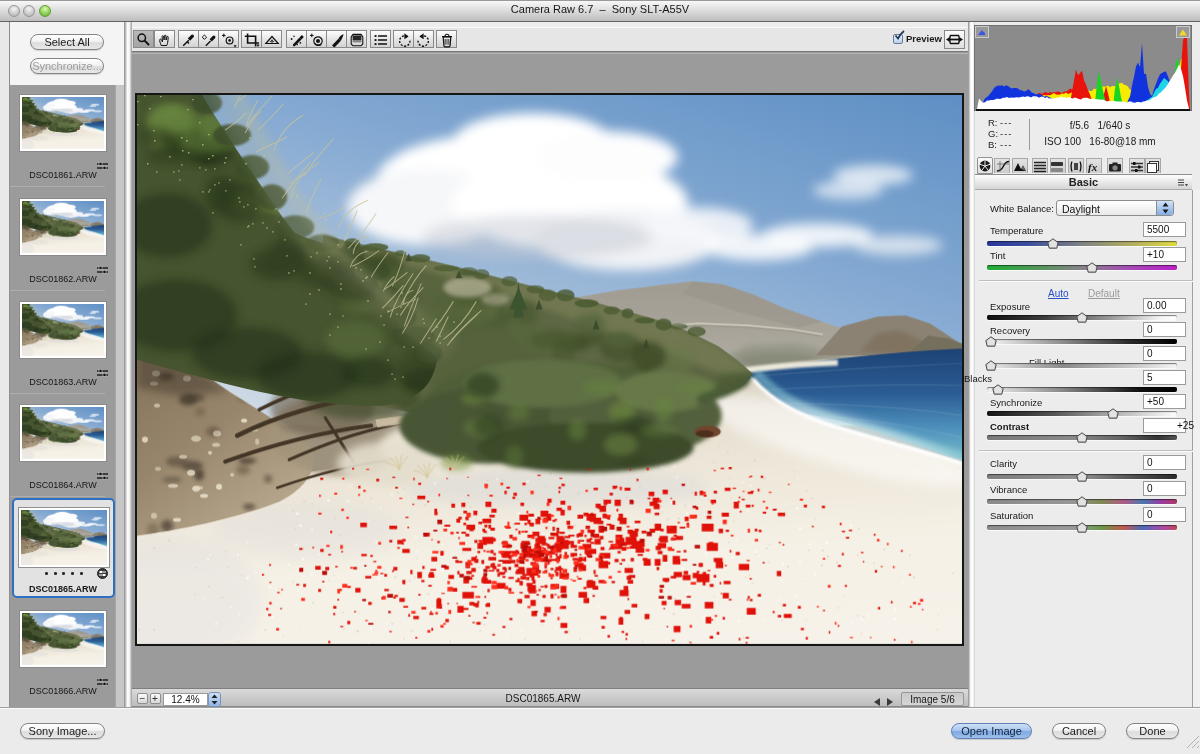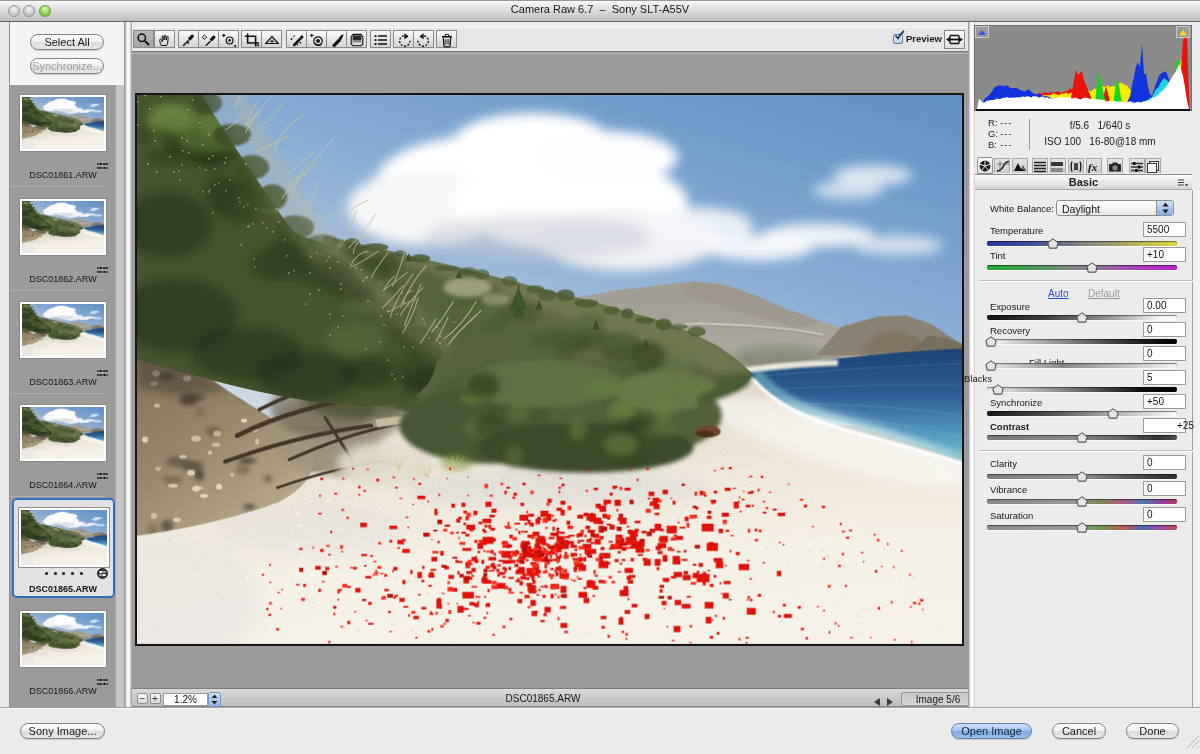--- a/index.html
+++ b/index.html
@@ -614,35 +614,35 @@
 <g>
 <path d="M350,493h2.3v3.2h-2.3zM539,455h4.0v1.7h-4.0zM500,458h5.3v2.0h-5.3zM342,444h5.8v3.3h-5.8zM635,413h3.2v2.0h-3.2zM371,481h5.3v2.1h-5.3zM319,436h2.3v1.8h-2.3zM341,426h3.7v2.5h-3.7zM328,470h4.8v2.3h-4.8zM178,470h5.5v3.8h-5.5zM493,439h5.0v2.1h-5.0zM484,451h4.7v3.9h-4.7zM448,430h4.4v3.3h-4.4zM487,392h5.8v3.0h-5.8zM448,455h6.0v4.1h-6.0zM266,510h4.7v1.7h-4.7zM413,463h5.1v2.0h-5.1zM372,464h5.5v1.8h-5.5zM224,458h5.5v2.4h-5.5zM299,508h5.5v4.5h-5.5zM400,458h3.9v3.4h-3.9zM489,444h3.7v2.7h-3.7zM449,443h4.5v3.6h-4.5zM281,498h2.2v1.8h-2.2zM457,479h3.4v1.8h-3.4zM456,474h2.1v4.2h-2.1zM441,469h3.0v2.6h-3.0zM572,488h3.9v3.1h-3.9zM549,500h4.2v1.7h-4.2zM523,433h3.0v2.7h-3.0zM410,403h4.1v3.9h-4.1zM376,457h2.1v2.4h-2.1zM452,442h2.9v2.2h-2.9zM344,445h5.6v4.1h-5.6zM344,464h2.7v4.0h-2.7zM475,390h3.4v3.2h-3.4zM418,453h5.9v3.5h-5.9zM610,396h5.3v2.2h-5.3zM371,492h3.0v3.4h-3.0zM231,506h3.4v3.0h-3.4zM562,395h3.7v4.4h-3.7zM370,456h3.8v2.1h-3.8zM326,512h5.1v1.9h-5.1zM396,461h3.1v3.9h-3.1zM378,455h3.8v3.4h-3.8zM336,415h3.9v4.4h-3.9zM427,440h5.8v2.4h-5.8zM430,446h2.5v2.9h-2.5zM474,485h3.4v2.2h-3.4zM381,435h2.1v3.3h-2.1zM549,427h2.4v2.4h-2.4zM437,468h5.7v3.3h-5.7zM415,431h2.3v4.2h-2.3zM465,418h4.2v4.4h-4.2zM419,460h4.1v2.3h-4.1zM368,458h2.7v2.6h-2.7zM403,524h4.2v2.2h-4.2zM413,450h2.4v4.1h-2.4zM446,417h4.8v3.5h-4.8zM360,477h2.3v3.8h-2.3zM394,457h3.8v2.1h-3.8zM390,491h5.8v4.5h-5.8zM403,490h3.4v1.6h-3.4zM372,459h4.0v2.2h-4.0zM400,454h3.6v1.7h-3.6zM378,475h2.9v3.4h-2.9zM391,418h5.5v2.8h-5.5zM565,429h2.6v3.8h-2.6zM260,446h4.8v2.3h-4.8zM256,471h4.1v3.6h-4.1zM395,455h3.1v3.8h-3.1zM390,439h5.9v3.1h-5.9zM307,470h4.5v3.5h-4.5zM522,493h3.0v3.8h-3.0zM353,454h3.1v3.6h-3.1zM393,454h3.2v3.1h-3.2zM218,492h5.3v4.5h-5.3zM389,481h2.8v3.3h-2.8zM547,421h4.0v4.3h-4.0zM423,510h5.6v3.1h-5.6zM536,439h3.2v2.0h-3.2zM533,480h5.6v2.5h-5.6zM326,482h6.0v3.4h-6.0zM389,457h2.4v4.1h-2.4zM431,445h3.0v2.4h-3.0zM487,514h5.5v4.0h-5.5zM587,392h5.8v3.2h-5.8zM410,455h5.0v3.5h-5.0zM531,453h5.7v2.0h-5.7zM362,476h5.9v2.4h-5.9zM339,526h4.2v2.8h-4.2zM408,458h3.4v1.9h-3.4zM291,489h3.4v1.8h-3.4zM413,451h2.5v3.1h-2.5zM409,448h3.0v2.8h-3.0zM490,434h5.4v4.2h-5.4zM463,451h3.9v3.4h-3.9zM497,425h5.9v2.3h-5.9zM517,417h4.6v2.5h-4.6zM399,498h2.4v1.8h-2.4zM261,446h3.6v2.3h-3.6zM413,498h3.0v4.5h-3.0zM348,508h4.7v2.9h-4.7zM384,450h5.7v2.3h-5.7zM397,457h5.8v3.1h-5.8zM334,479h2.6v1.8h-2.6zM516,409h6.0v4.4h-6.0zM455,490h5.7v3.8h-5.7zM346,435h3.3v2.1h-3.3zM382,485h3.4v4.5h-3.4zM426,449h5.3v4.1h-5.3zM414,454h2.3v4.4h-2.3zM390,424h3.1v4.5h-3.1zM392,479h4.9v2.5h-4.9zM405,454h4.5v4.4h-4.5zM332,481h3.0v2.9h-3.0zM396,455h2.3v1.7h-2.3zM505,462h4.8v2.9h-4.8zM297,416h3.2v3.3h-3.2zM375,401h2.8v2.3h-2.8zM293,473h5.7v1.7h-5.7zM565,485h2.8v4.5h-2.8zM546,475h4.4v3.5h-4.4zM359,473h3.0v3.4h-3.0zM417,474h2.0v2.6h-2.0zM409,463h5.2v3.2h-5.2zM462,463h3.6v3.3h-3.6zM484,463h3.6v2.4h-3.6zM556,419h3.2v3.3h-3.2zM399,458h2.0v4.3h-2.0zM429,425h3.6v4.2h-3.6zM486,490h4.6v4.3h-4.6zM384,453h3.5v3.1h-3.5zM273,474h2.2v4.4h-2.2zM535,405h2.6v4.0h-2.6zM262,502h5.4v4.1h-5.4zM425,492h3.5v2.0h-3.5zM377,427h5.6v1.7h-5.6zM440,463h4.4v3.3h-4.4zM349,507h3.7v3.6h-3.7zM320,475h2.1v3.5h-2.1zM398,461h3.8v2.1h-3.8zM576,479h2.5v2.9h-2.5zM393,455h2.2v3.1h-2.2zM404,440h3.4v3.9h-3.4zM410,449h3.1v4.0h-3.1zM318,464h3.1v3.1h-3.1zM480,422h2.5v3.2h-2.5zM276,520h5.5v3.3h-5.5zM372,464h6.0v3.3h-6.0zM397,454h5.9v3.4h-5.9zM331,519h2.0v1.7h-2.0zM286,437h5.6v2.0h-5.6zM356,442h2.1v1.6h-2.1zM441,461h4.3v3.4h-4.3zM490,484h5.5v3.9h-5.5zM390,490h2.0v3.5h-2.0zM348,484h5.7v3.8h-5.7zM483,423h2.2v3.2h-2.2zM423,477h4.4v3.1h-4.4zM387,427h2.4v2.3h-2.4zM387,499h5.2v3.2h-5.2zM395,461h5.8v3.8h-5.8zM324,407h3.9v4.1h-3.9zM371,461h3.2v2.2h-3.2zM544,463h5.6v2.0h-5.6zM482,467h2.6v1.7h-2.6zM260,444h5.3v4.3h-5.3zM511,396h5.7v4.4h-5.7zM403,462h5.4v4.0h-5.4zM404,447h4.5v2.5h-4.5zM398,455h3.3v2.9h-3.3zM395,484h3.1v3.7h-3.1zM336,507h5.4v3.5h-5.4zM366,464h3.7v3.9h-3.7zM166,488h2.7v3.1h-2.7zM401,451h3.0v4.4h-3.0zM407,469h2.4v3.5h-2.4zM423,405h4.8v4.0h-4.8zM418,476h3.1v4.3h-3.1zM355,443h3.4v2.6h-3.4zM527,482h3.8v4.3h-3.8zM420,472h5.4v2.1h-5.4zM406,517h3.3v3.2h-3.3zM453,446h3.7v2.2h-3.7zM558,477h2.8v2.8h-2.8zM355,470h4.0v3.5h-4.0zM406,422h4.8v4.2h-4.8zM324,436h4.5v1.9h-4.5zM400,444h4.9v3.5h-4.9zM365,445h5.1v2.8h-5.1zM427,459h4.3v3.2h-4.3zM314,408h3.6v3.9h-3.6zM422,451h3.1v2.8h-3.1zM365,464h3.7v3.7h-3.7zM393,466h5.8v3.2h-5.8zM383,460h5.1v4.0h-5.1zM328,438h3.9v2.5h-3.9zM405,499h3.2v3.0h-3.2zM350,444h5.7v4.2h-5.7zM440,419h5.6v4.0h-5.6zM402,450h2.0v4.5h-2.0zM396,460h2.4v2.0h-2.4zM400,440h5.6v4.0h-5.6zM441,437h4.4v3.9h-4.4zM439,438h2.8v3.7h-2.8zM284,484h3.1v2.3h-3.1zM285,470h2.2v3.0h-2.2zM393,455h4.7v4.1h-4.7zM353,468h4.5v3.5h-4.5zM385,454h4.7v4.4h-4.7zM542,431h5.6v1.7h-5.6zM388,454h3.4v4.2h-3.4zM181,493h2.8v2.9h-2.8zM338,508h3.2v3.4h-3.2zM432,439h4.2v1.7h-4.2zM288,437h4.4v3.6h-4.4zM319,423h3.8v3.9h-3.8zM494,508h5.7v3.6h-5.7zM416,437h5.1v3.3h-5.1zM388,456h3.6v1.9h-3.6zM399,459h2.0v3.7h-2.0zM413,451h2.4v4.2h-2.4zM413,453h4.9v2.2h-4.9zM392,459h5.4v3.1h-5.4zM345,480h4.3v2.9h-4.3zM418,462h4.6v3.5h-4.6zM352,419h5.3v2.6h-5.3zM458,408h5.2v4.2h-5.2zM380,503h4.7v4.3h-4.7zM561,467h4.2v4.0h-4.2zM392,427h4.4v3.6h-4.4zM188,471h3.9v3.4h-3.9zM428,477h3.5v3.3h-3.5zM519,471h2.6v3.4h-2.6zM411,441h5.9v2.4h-5.9zM441,444h5.6v1.8h-5.6zM210,525h3.0v3.3h-3.0zM608,409h4.7v2.8h-4.7zM413,481h2.2v2.4h-2.2zM557,396h2.2v4.0h-2.2zM307,429h5.9v1.8h-5.9zM365,480h3.0v2.0h-3.0zM398,456h4.7v1.6h-4.7zM422,474h2.1v4.4h-2.1zM558,411h2.6v2.9h-2.6zM573,404h5.4v3.5h-5.4zM362,477h4.5v2.0h-4.5zM520,455h4.9v3.3h-4.9zM345,433h2.8v3.0h-2.8zM625,416h3.4v2.0h-3.4zM406,447h4.1v2.2h-4.1zM455,499h2.3v1.9h-2.3zM424,479h2.3v3.8h-2.3zM421,470h2.7v2.7h-2.7zM503,443h4.1v2.9h-4.1zM435,462h5.5v2.6h-5.5zM418,457h2.1v3.4h-2.1zM500,452h4.0v2.4h-4.0zM393,455h5.3v4.4h-5.3zM329,475h5.4v3.2h-5.4zM413,450h3.0v2.6h-3.0zM427,446h3.0v2.9h-3.0zM365,471h3.7v3.1h-3.7zM571,446h4.6v2.4h-4.6zM337,444h3.0v3.2h-3.0zM419,449h4.6v2.0h-4.6zM497,433h4.1v2.4h-4.1zM356,457h2.5v2.5h-2.5zM384,474h3.0v1.9h-3.0zM460,411h4.6v2.2h-4.6zM292,476h4.2v3.4h-4.2zM394,457h4.0v2.7h-4.0zM486,446h3.4v4.2h-3.4zM400,455h5.5v2.9h-5.5zM441,471h3.3v2.7h-3.3zM390,455h4.0v4.5h-4.0zM348,470h4.4v2.7h-4.4zM388,445h4.2v2.8h-4.2zM419,412h5.4v3.1h-5.4zM406,461h4.3v3.3h-4.3zM521,442h2.2v3.3h-2.2zM415,449h6.0v3.2h-6.0zM326,415h3.6v2.7h-3.6zM292,517h4.1v1.9h-4.1zM228,480h6.0v2.6h-6.0zM244,501h2.6v2.5h-2.6zM364,458h4.5v3.4h-4.5zM471,445h4.5v1.7h-4.5zM297,413h2.8v3.1h-2.8zM389,487h6.0v3.3h-6.0zM490,472h2.6v3.9h-2.6zM533,442h5.1v2.6h-5.1zM367,472h2.4v4.3h-2.4zM346,485h3.8v2.8h-3.8zM247,493h4.5v2.3h-4.5zM456,438h5.6v4.0h-5.6zM382,460h3.2v4.2h-3.2zM415,424h3.0v2.1h-3.0zM440,482h4.2v1.9h-4.2zM381,461h3.6v1.8h-3.6zM419,435h2.8v2.5h-2.8zM472,451h4.7v2.6h-4.7zM368,431h5.3v2.0h-5.3zM422,436h5.2v2.1h-5.2zM463,520h5.8v3.1h-5.8zM265,484h3.0v4.3h-3.0zM299,503h3.0v3.4h-3.0zM332,433h4.3v2.5h-4.3zM493,462h3.3v3.6h-3.3zM183,453h3.4v3.1h-3.4zM427,456h2.5v3.8h-2.5zM399,456h4.7v3.6h-4.7zM369,464h4.6v3.7h-4.6zM355,413h2.2v1.7h-2.2zM410,466h2.2v2.5h-2.2zM450,484h5.4v3.3h-5.4zM380,482h2.2v4.2h-2.2zM365,449h4.8v2.9h-4.8zM406,452h2.5v3.9h-2.5zM384,445h4.2v4.5h-4.2zM303,458h3.0v1.8h-3.0zM367,464h2.5v3.7h-2.5zM407,489h3.0v3.1h-3.0zM454,439h5.5v2.0h-5.5zM332,429h5.1v4.1h-5.1zM378,484h3.4v2.2h-3.4zM385,478h3.8v1.9h-3.8zM210,490h3.5v2.1h-3.5zM404,456h4.0v2.9h-4.0zM385,452h4.5v4.4h-4.5zM321,465h4.0v2.1h-4.0zM466,407h3.7v2.4h-3.7zM216,471h3.7v2.6h-3.7zM326,427h2.7v2.5h-2.7zM162,452h3.4v2.2h-3.4zM456,392h4.4v2.5h-4.4zM462,440h3.9v3.5h-3.9zM383,463h2.8v3.6h-2.8zM413,456h4.6v2.7h-4.6zM257,499h3.6v1.9h-3.6zM477,463h4.0v3.3h-4.0zM378,454h2.5v3.1h-2.5zM433,457h3.8v4.2h-3.8zM446,461h2.7v4.5h-2.7zM408,416h2.5v3.9h-2.5zM397,460h4.4v2.2h-4.4zM390,450h3.7v4.3h-3.7zM468,419h2.7v3.8h-2.7zM348,389h2.2v3.4h-2.2zM375,455h5.7v3.6h-5.7zM418,471h3.8v4.1h-3.8zM443,463h5.2v2.2h-5.2zM393,458h4.7v2.7h-4.7zM525,394h5.2v4.4h-5.2zM492,450h4.7v2.8h-4.7zM434,457h5.6v3.4h-5.6zM436,473h3.4v3.0h-3.4zM389,458h4.3v2.6h-4.3zM384,457h5.9v1.7h-5.9zM388,452h4.0v2.4h-4.0zM294,461h5.8v4.6h-5.8zM363,455h5.1v3.5h-5.1zM383,480h5.8v3.6h-5.8zM376,397h3.4v3.3h-3.4zM392,456h3.4v2.0h-3.4zM457,425h3.8v2.9h-3.8zM433,445h3.4v4.4h-3.4zM394,481h3.1v3.7h-3.1zM332,506h5.0v3.5h-5.0zM384,449h3.7v1.7h-3.7zM377,468h4.0v3.4h-4.0zM372,455h6.0v1.8h-6.0zM413,437h3.7v3.2h-3.7zM303,455h3.3v3.8h-3.3zM354,413h5.1v3.9h-5.1zM425,451h2.4v1.7h-2.4zM598,456h4.0v3.3h-4.0zM367,395h2.3v3.5h-2.3zM407,474h3.0v2.4h-3.0zM353,432h4.4v3.0h-4.4zM403,454h2.4v4.5h-2.4zM418,447h2.6v3.8h-2.6zM407,460h3.4v4.4h-3.4zM431,439h5.9v1.7h-5.9zM398,450h4.0v2.3h-4.0zM422,458h2.1v4.6h-2.1zM470,421h2.5v2.9h-2.5zM351,429h2.6v3.8h-2.6zM467,466h5.7v2.6h-5.7zM512,433h5.5v3.8h-5.5zM397,456h2.2v3.1h-2.2zM349,455h3.5v1.6h-3.5zM351,474h6.0v1.6h-6.0zM429,445h3.0v3.4h-3.0zM372,439h3.3v3.5h-3.3zM393,457h5.0v4.2h-5.0zM394,455h6.0v2.3h-6.0zM383,407h3.6v3.2h-3.6zM328,421h3.3v3.5h-3.3zM312,492h2.5v2.1h-2.5zM565,476h3.4v4.0h-3.4zM291,478h6.0v3.7h-6.0zM328,466h5.2v3.9h-5.2zM347,429h3.0v2.7h-3.0zM313,491h2.1v2.2h-2.1zM480,455h3.1v2.6h-3.1zM354,467h3.5v1.7h-3.5zM284,511h4.9v2.5h-4.9zM504,435h4.8v2.7h-4.8zM308,523h3.5v3.2h-3.5zM469,428h5.0v1.7h-5.0zM337,463h4.0v4.1h-4.0zM423,414h4.2v5.7h-4.2zM252,430h7.8v3.5h-7.8zM438,467h8.1v3.4h-8.1zM586,485h6.8v3.2h-6.8zM393,453h7.5v4.7h-7.5zM491,479h6.6v3.0h-6.6zM518,450h5.3v4.3h-5.3zM423,527h6.8v5.0h-6.8zM399,458h5.5v6.5h-5.5zM427,478h4.3v5.1h-4.3zM344,482h6.4v5.3h-6.4zM299,503h5.0v6.7h-5.0zM397,448h5.6v5.1h-5.6zM311,479h5.6v4.1h-5.6zM456,422h7.6v6.2h-7.6zM329,429h8.7v4.8h-8.7zM457,443h6.2v5.6h-6.2zM639,475h4.4v5.4h-4.4zM536,530h6.8v6.2h-6.8zM265,453h7.4v4.2h-7.4zM481,522h4.7v6.7h-4.7zM444,469h4.5v6.1h-4.5zM538,440h7.3v4.0h-7.3zM569,420h4.8v3.2h-4.8zM419,442h8.2v4.2h-8.2zM446,502h5.6v5.2h-5.6zM568,521h5.6v6.4h-5.6zM544,508h8.9v4.6h-8.9zM535,460h7.2v3.9h-7.2zM383,447h6.3v5.9h-6.3zM280,476h4.6v6.3h-4.6zM609,512h9.0v6.8h-9.0zM340,447h5.7v6.0h-5.7zM536,476h8.3v5.4h-8.3zM384,448h4.7v4.1h-4.7zM596,406h5.1v6.7h-5.1zM576,462h8.8v4.4h-8.8zM581,433h4.3v4.3h-4.3zM351,461h7.7v3.7h-7.7zM452,421h4.3v5.2h-4.3zM545,479h7.9v5.4h-7.9zM402,454h6.6v3.4h-6.6zM395,436h6.9v4.4h-6.9zM315,492h4.8v3.7h-4.8zM522,440h8.2v6.5h-8.2zM368,455h4.5v6.5h-4.5zM525,482h6.7v3.5h-6.7zM365,457h6.7v5.0h-6.7zM381,471h6.0v3.8h-6.0zM487,472h8.4v5.0h-8.4zM445,448h8.7v5.0h-8.7zM466,404h7.4v3.9h-7.4zM430,430h5.3v3.1h-5.3zM326,481h5.5v6.6h-5.5zM555,477h5.2v5.4h-5.2zM506,463h7.0v6.9h-7.0zM578,466h7.5v6.3h-7.5zM320,510h6.3v6.7h-6.3zM334,472h4.4v4.0h-4.4zM489,480h4.7v3.8h-4.7zM449,485h8.9v7.0h-8.9zM462,410h6.5v6.1h-6.5zM584,417h7.2v3.8h-7.2zM280,400h7.9v3.4h-7.9zM409,418h4.8v6.9h-4.8zM567,506h8.7v6.6h-8.7zM477,404h6.2v6.3h-6.2zM646,518h7.9v4.0h-7.9zM472,429h5.0v4.8h-5.0zM441,496h8.5v5.7h-8.5zM403,415h7.9v6.2h-7.9zM481,418h4.4v5.6h-4.4zM482,422h7.0v6.3h-7.0zM433,449h6.4v3.1h-6.4zM585,497h6.1v5.4h-6.1zM334,461h5.1v4.4h-5.1zM516,408h5.5v3.4h-5.5zM407,511h6.2v5.6h-6.2zM450,434h7.4v3.2h-7.4zM461,430h5.4v6.8h-5.4zM379,473h8.4v5.4h-8.4zM517,428h6.5v6.8h-6.5zM507,518h4.8v5.1h-4.8zM498,452h8.7v4.8h-8.7zM460,425h5.8v3.4h-5.8zM223,427h6.6v4.5h-6.6zM640,417h7.3v3.3h-7.3zM345,423h8.8v4.4h-8.8zM348,406h5.9v5.1h-5.9zM325,452h8.9v3.2h-8.9zM515,402h6.8v4.8h-6.8zM525,459h4.7v6.8h-4.7zM478,439h6.9v5.3h-6.9zM535,463h7.7v5.6h-7.7zM394,515h5.5v5.2h-5.5zM382,419h8.8v5.8h-8.8zM398,423h4.8v5.3h-4.8zM395,469h6.6v6.5h-6.6zM524,505h4.9v4.2h-4.9zM517,463h5.9v6.9h-5.9zM499,446h5.5v6.8h-5.5zM461,484h6.2v3.4h-6.2zM423,490h5.9v6.9h-5.9zM422,478h8.5v4.8h-8.5zM512,406h7.9v4.3h-7.9zM537,504h6.4v5.2h-6.4zM413,488h8.6v5.1h-8.6zM393,504h5.3v6.1h-5.3zM601,468h10.4v6.4h-10.4zM520,447h8.5v5.3h-8.5zM345,441h11.1v6.7h-11.1zM478,442h8.8v7.6h-8.8zM569,447h11.2v8.1h-11.2zM325,496h11.5v6.4h-11.5zM359,487h9.1v5.7h-9.1zM529,430h10.1v7.7h-10.1zM498,446h9.0v5.3h-9.0zM389,472h12.1v7.7h-12.1zM398,442h10.4v6.1h-10.4zM488,441h11.0v8.0h-11.0zM564,428h11.9v7.6h-11.9zM494,445h11.2v7.8h-11.2zM419,440h7.4v7.4h-7.4zM492,435h8.3v5.9h-8.3zM559,478h12.8v8.2h-12.8zM391,489h7.4v8.4h-7.4zM462,457h10.8v5.6h-10.8zM461,465h9.7v7.2h-9.7zM473,448h12.0v5.4h-12.0zM482,494h9.0v6.3h-9.0zM417,447h11.8v5.8h-11.8zM447,453h11.7v5.1h-11.7zM386,454h7.4v7.5h-7.4zM449,418h9.4v7.0h-9.4zM419,444h12.2v9.0h-12.2zM668,541h2.0v2.8h-2.0zM432,431h1.7v1.8h-1.7zM256,501h2.4v1.8h-2.4zM612,482h1.9v1.7h-1.9zM552,546h1.9v1.2h-1.9zM365,530h3.0v1.9h-3.0zM740,511h2.3v2.5h-2.3zM198,470h2.4v1.5h-2.4zM215,372h1.7v2.1h-1.7zM131,518h3.0v1.9h-3.0zM725,465h1.4v1.6h-1.4zM723,456h2.6v1.4h-2.6zM736,438h1.5v2.1h-1.5zM422,382h2.8v1.2h-2.8zM395,490h2.8v1.5h-2.8zM592,454h1.6v2.6h-1.6zM784,513h1.4v1.2h-1.4zM579,536h2.6v2.7h-2.6zM604,403h3.0v1.4h-3.0zM196,510h3.2v2.7h-3.2zM700,469h3.0v2.0h-3.0zM526,512h1.5v1.2h-1.5zM321,441h1.3v2.4h-1.3zM685,514h2.3v1.3h-2.3zM265,446h1.5v2.8h-1.5zM193,435h1.9v2.4h-1.9zM534,544h2.9v1.1h-2.9zM202,493h2.6v2.0h-2.6zM663,532h3.1v2.3h-3.1zM585,521h2.2v2.6h-2.2zM602,415h1.9v1.7h-1.9zM640,519h3.4v2.4h-3.4zM645,508h3.2v2.5h-3.2zM196,517h2.0v2.2h-2.0zM488,542h1.6v2.0h-1.6zM488,537h2.2v2.7h-2.2zM268,421h3.2v1.1h-3.2zM608,546h1.7v1.8h-1.7zM591,503h2.9v1.5h-2.9zM559,475h2.7v2.1h-2.7zM330,381h1.4v1.1h-1.4zM221,390h2.3v2.7h-2.3zM310,507h1.7v1.3h-1.7zM401,493h2.2v2.3h-2.2zM684,410h3.1v2.5h-3.1zM312,372h1.7v2.6h-1.7zM570,474h2.7v1.4h-2.7zM191,545h2.1v2.2h-2.1zM276,382h1.3v2.5h-1.3zM613,395h3.0v1.5h-3.0zM478,390h1.8v2.5h-1.8zM382,506h1.8v1.4h-1.8zM159,488h3.1v1.5h-3.1zM421,391h2.3v2.3h-2.3zM204,455h1.7v1.5h-1.7zM499,383h1.8v2.4h-1.8zM479,413h1.7v2.6h-1.7zM175,451h2.0v1.4h-2.0zM369,391h3.4v1.9h-3.4zM132,486h2.4v1.1h-2.4zM625,466h1.8v1.9h-1.8zM704,435h3.2v1.4h-3.2zM529,530h1.5v1.5h-1.5zM421,395h1.7v2.4h-1.7zM583,372h3.3v1.5h-3.3zM470,539h2.3v2.8h-2.3zM271,518h1.7v2.8h-1.7zM278,541h2.0v1.8h-2.0zM125,478h1.8v1.9h-1.8zM400,379h3.2v1.3h-3.2zM321,421h3.3v2.6h-3.3zM482,521h3.0v2.2h-3.0zM510,402h2.8v1.5h-2.8zM546,454h2.7v2.5h-2.7zM446,491h2.8v2.2h-2.8zM265,443h3.3v2.6h-3.3zM621,434h2.7v2.4h-2.7zM275,408h1.9v1.2h-1.9zM514,433h2.8v1.8h-2.8zM450,373h2.7v1.4h-2.7zM775,506h3.1v2.2h-3.1zM601,542h1.7v2.4h-1.7zM309,382h1.3v1.4h-1.3zM304,497h3.4v1.1h-3.4zM756,543h1.6v1.7h-1.6zM341,444h2.3v1.5h-2.3zM182,399h1.5v2.2h-1.5zM302,511h2.8v1.7h-2.8zM252,535h2.5v1.2h-2.5zM281,387h2.7v2.1h-2.7zM255,474h1.5v2.2h-1.5zM300,445h2.4v2.3h-2.4zM614,409h1.9v2.2h-1.9zM540,531h1.7v1.6h-1.7zM608,541h3.0v1.6h-3.0zM612,380h2.6v1.3h-2.6zM472,397h3.3v2.6h-3.3zM258,391h2.4v2.0h-2.4zM609,464h2.9v1.3h-2.9zM386,456h1.8v2.2h-1.8zM340,455h2.8v2.4h-2.8zM427,535h3.3v2.2h-3.3zM645,448h1.5v1.8h-1.5zM319,507h1.6v1.3h-1.6zM236,465h3.0v1.4h-3.0zM641,446h2.0v1.3h-2.0zM300,502h3.2v2.6h-3.2zM620,393h1.7v2.7h-1.7zM674,430h1.8v1.5h-1.8zM702,427h1.7v2.4h-1.7zM252,444h3.0v2.6h-3.0zM346,521h3.0v1.6h-3.0zM378,433h2.1v1.3h-2.1zM635,515h1.8v2.2h-1.8zM582,486h1.4v2.6h-1.4zM270,431h1.8v1.3h-1.8zM143,512h1.8v1.2h-1.8zM335,526h2.5v1.3h-2.5zM595,392h3.2v1.2h-3.2zM417,498h2.2v1.3h-2.2zM666,409h3.2v2.8h-3.2zM382,496h3.3v1.4h-3.3zM347,500h1.7v2.0h-1.7zM576,395h3.3v2.8h-3.3zM711,434h3.2v1.5h-3.2zM464,530h3.2v2.7h-3.2zM411,477h1.8v1.6h-1.8zM471,453h1.5v1.1h-1.5zM609,503h1.8v1.5h-1.8zM243,477h3.2v1.4h-3.2zM612,503h2.8v2.3h-2.8zM691,535h1.4v2.7h-1.4zM183,382h3.0v2.3h-3.0zM290,405h1.6v1.8h-1.6zM330,399h1.8v1.2h-1.8zM338,460h1.7v1.9h-1.7zM763,454h1.7v2.1h-1.7zM239,383h2.8v2.7h-2.8zM364,446h2.0v2.3h-2.0zM617,433h2.6v2.7h-2.6zM372,522h3.0v2.1h-3.0zM355,538h2.5v1.8h-2.5zM203,530h3.0v1.1h-3.0zM449,458h2.1v2.6h-2.1zM484,535h2.6v1.9h-2.6zM386,478h3.0v1.5h-3.0zM387,435h3.2v2.0h-3.2zM349,516h1.6v2.3h-1.6zM255,381h3.0v1.3h-3.0zM620,498h3.2v2.7h-3.2zM385,387h3.1v2.4h-3.1zM140,496h2.6v1.3h-2.6zM247,478h2.7v2.7h-2.7zM601,401h1.7v1.4h-1.7zM623,380h2.4v2.3h-2.4zM743,470h1.6v1.4h-1.6zM591,371h3.0v2.4h-3.0zM129,512h2.2v2.2h-2.2zM660,510h3.0v2.8h-3.0zM340,505h1.9v2.1h-1.9zM704,457h1.9v2.7h-1.9zM753,505h1.6v2.4h-1.6zM737,474h2.2v2.7h-2.2zM423,499h1.8v2.3h-1.8zM191,458h2.8v1.5h-2.8zM413,472h3.0v2.4h-3.0zM708,441h3.3v1.9h-3.3zM490,502h1.6v2.2h-1.6zM293,515h1.4v1.9h-1.4zM700,529h1.4v1.9h-1.4zM610,500h2.0v2.7h-2.0zM217,515h1.6v1.4h-1.6zM294,532h1.8v2.6h-1.8zM424,388h3.2v2.5h-3.2zM587,469h2.2v1.4h-2.2zM442,458h1.9v1.7h-1.9zM639,475h1.6v2.6h-1.6zM385,467h2.0v1.1h-2.0zM588,434h3.3v2.2h-3.3zM707,489h2.1v2.1h-2.1zM132,468h1.7v2.0h-1.7zM583,497h1.3v1.2h-1.3zM509,372h2.2v2.6h-2.2zM200,503h1.9v1.4h-1.9zM572,540h3.4v2.8h-3.4zM566,399h2.8v2.0h-2.8zM233,459h2.5v2.1h-2.5zM492,373h1.4v1.8h-1.4zM636,413h3.0v1.5h-3.0zM447,439h2.0v2.4h-2.0zM533,402h1.4v1.2h-1.4zM185,485h2.2v1.6h-2.2z" fill="#e01108"></path>
 <path d="M508,413h5.1v4.2h-5.1zM383,463h2.6v1.7h-2.6zM430,410h3.6v4.4h-3.6zM412,458h2.6v4.3h-2.6zM396,454h2.7v3.0h-2.7zM419,463h2.6v4.2h-2.6zM396,452h3.7v4.3h-3.7zM441,473h3.2v2.5h-3.2zM330,464h4.0v3.7h-4.0zM530,451h4.5v3.8h-4.5zM480,475h3.4v1.9h-3.4zM200,493h2.8v4.5h-2.8zM394,473h4.3v4.3h-4.3zM387,453h4.2v1.7h-4.2zM441,450h5.8v3.5h-5.8zM311,514h2.8v4.0h-2.8zM425,481h5.9v2.5h-5.9zM417,488h3.7v3.6h-3.7zM508,453h3.9v2.7h-3.9zM379,463h3.6v4.0h-3.6zM303,529h3.3v2.7h-3.3zM354,489h5.9v4.3h-5.9zM471,480h3.3v2.8h-3.3zM413,490h5.2v3.6h-5.2zM426,459h4.0v4.0h-4.0zM552,419h6.0v3.8h-6.0zM585,424h4.0v4.5h-4.0zM400,422h3.8v2.1h-3.8zM342,445h3.9v2.0h-3.9zM420,521h2.0v3.3h-2.0zM370,426h2.0v4.1h-2.0zM365,447h5.9v2.3h-5.9zM375,441h4.5v3.7h-4.5zM367,430h5.4v1.9h-5.4zM416,452h2.8v3.9h-2.8zM334,490h5.6v1.9h-5.6zM453,417h2.7v2.9h-2.7zM338,500h4.9v1.9h-4.9zM245,500h3.6v3.6h-3.6zM549,428h2.6v3.9h-2.6zM240,470h4.1v2.8h-4.1zM331,467h4.2v2.3h-4.2zM553,486h5.3v2.7h-5.3zM393,456h2.7v1.6h-2.7zM235,478h5.5v1.6h-5.5zM361,455h5.3v2.5h-5.3zM374,457h5.9v3.6h-5.9zM367,490h3.7v3.5h-3.7zM346,454h2.2v2.0h-2.2zM405,423h4.9v4.2h-4.9zM534,441h2.1v3.6h-2.1zM310,491h5.1v4.4h-5.1zM479,441h3.2v2.9h-3.2zM329,417h4.4v4.3h-4.4zM406,454h4.3v4.0h-4.3zM407,466h3.0v3.9h-3.0zM213,471h2.6v1.7h-2.6zM403,461h2.2v3.3h-2.2zM393,395h3.2v3.4h-3.2zM404,451h2.6v2.4h-2.6zM465,485h4.0v2.6h-4.0zM395,467h6.0v4.6h-6.0zM371,496h5.6v1.8h-5.6zM382,457h4.4v3.7h-4.4zM347,388h3.3v4.1h-3.3zM475,448h5.6v3.0h-5.6zM237,476h4.1v1.7h-4.1zM401,458h2.4v2.4h-2.4zM310,485h2.5v3.4h-2.5zM295,455h6.0v2.5h-6.0zM205,488h5.1v3.7h-5.1zM408,431h2.0v2.5h-2.0zM458,462h5.3v3.4h-5.3zM322,446h5.8v3.1h-5.8zM469,419h4.2v2.4h-4.2zM354,485h5.3v3.2h-5.3zM610,433h2.3v3.8h-2.3zM395,456h2.1v3.9h-2.1zM425,473h4.6v4.1h-4.6zM413,419h3.3v2.2h-3.3zM274,515h4.2v2.7h-4.2zM241,446h2.7v2.9h-2.7zM488,451h3.8v2.2h-3.8zM418,446h4.2v1.9h-4.2zM405,455h3.3v2.6h-3.3zM388,463h3.2v2.5h-3.2zM461,459h5.9v2.7h-5.9zM494,405h2.3v3.1h-2.3zM436,465h5.5v3.5h-5.5zM390,447h2.6v2.0h-2.6zM409,407h3.1v3.2h-3.1zM415,453h3.9v3.6h-3.9zM440,444h2.7v3.8h-2.7zM449,452h5.1v2.3h-5.1zM306,433h3.8v2.6h-3.8zM405,475h4.6v2.5h-4.6zM203,449h2.6v4.2h-2.6zM394,440h3.3v3.1h-3.3zM443,434h3.4v3.9h-3.4zM360,468h3.3v2.9h-3.3zM397,462h5.4v4.0h-5.4zM411,478h5.6v3.0h-5.6zM330,466h2.9v2.0h-2.9zM163,472h3.0v2.1h-3.0zM368,448h5.3v4.3h-5.3zM482,391h2.4v3.5h-2.4zM367,446h3.5v3.3h-3.5zM164,502h3.7v3.0h-3.7zM448,394h2.3v2.3h-2.3zM600,405h1.9v2.1h-1.9zM782,503h3.3v2.7h-3.3zM611,381h1.7v1.1h-1.7zM197,397h2.9v1.9h-2.9zM139,532h2.8v2.7h-2.8zM420,500h2.1v2.5h-2.1zM260,451h2.5v2.2h-2.5zM390,510h3.0v2.2h-3.0zM229,373h2.9v1.3h-2.9zM363,387h2.8v2.5h-2.8zM400,479h2.7v2.7h-2.7zM189,449h3.4v2.2h-3.4zM294,443h1.3v1.5h-1.3zM144,493h1.7v1.5h-1.7zM384,435h2.6v1.9h-2.6zM205,382h2.1v1.9h-2.1zM712,541h3.1v1.3h-3.1zM181,417h3.2v1.9h-3.2zM565,396h3.0v2.7h-3.0zM576,374h2.1v1.4h-2.1zM605,395h1.8v1.3h-1.8zM226,394h2.4v2.1h-2.4zM238,474h2.3v1.8h-2.3zM572,523h3.3v1.6h-3.3zM204,413h2.7v2.1h-2.7zM732,541h1.7v1.2h-1.7zM372,463h2.7v1.2h-2.7zM772,510h1.8v1.8h-1.8zM399,445h1.5v2.1h-1.5zM298,516h2.6v2.5h-2.6zM522,405h1.3v2.0h-1.3zM593,439h2.8v1.5h-2.8zM521,404h2.8v2.5h-2.8zM301,398h1.8v2.4h-1.8zM433,483h1.9v1.2h-1.9zM439,480h1.9v1.2h-1.9zM771,478h1.9v1.9h-1.9zM132,506h2.6v2.6h-2.6zM739,443h2.6v2.6h-2.6zM290,534h3.0v2.8h-3.0zM489,430h3.0v1.7h-3.0zM697,526h1.6v2.7h-1.6zM433,430h2.9v2.4h-2.9zM625,405h2.3v1.8h-2.3zM552,529h2.3v2.6h-2.3zM685,462h2.3v1.8h-2.3zM574,407h2.1v1.7h-2.1zM679,510h2.0v1.5h-2.0zM662,403h3.2v2.0h-3.2zM755,470h1.6v2.2h-1.6zM435,484h3.4v1.7h-3.4zM228,524h2.5v1.1h-2.5zM417,423h2.5v2.2h-2.5zM749,447h1.7v2.4h-1.7zM389,415h1.8v2.8h-1.8zM422,511h2.5v1.9h-2.5zM531,430h2.1v2.7h-2.1zM617,443h3.3v2.7h-3.3zM540,426h2.1v1.6h-2.1zM650,388h1.9v1.3h-1.9zM313,436h3.2v2.7h-3.2zM631,396h2.7v1.2h-2.7zM352,399h3.3v1.9h-3.3zM780,507h2.6v2.0h-2.6zM628,411h2.3v2.5h-2.3zM773,545h1.6v2.1h-1.6zM209,421h2.6v2.1h-2.6zM690,489h2.7v2.7h-2.7zM262,402h3.0v1.3h-3.0zM306,527h2.4v1.6h-2.4zM398,494h1.4v2.5h-1.4zM221,398h1.6v2.1h-1.6zM577,519h2.3v2.0h-2.3z" fill="#ff2d1c"></path>
 <path d="M424,498h5.4v4.0h-5.4zM385,449h5.8v2.9h-5.8zM385,452h4.6v4.3h-4.6zM401,474h2.3v3.6h-2.3zM570,415h3.6v3.1h-3.6zM483,448h4.0v1.8h-4.0zM555,468h3.7v1.8h-3.7zM408,460h2.3v4.1h-2.3zM162,472h4.0v4.1h-4.0zM296,434h4.0v1.6h-4.0zM392,458h5.4v1.6h-5.4zM436,471h4.0v2.3h-4.0zM530,500h4.1v3.6h-4.1zM479,431h5.0v4.1h-5.0zM322,478h4.5v3.6h-4.5zM555,410h3.8v2.4h-3.8zM361,464h4.5v1.8h-4.5zM437,453h2.7v2.1h-2.7zM413,437h3.2v1.7h-3.2zM382,464h5.0v3.7h-5.0zM544,388h3.3v2.3h-3.3zM346,477h3.8v3.2h-3.8zM522,489h4.4v2.8h-4.4zM225,503h3.7v2.3h-3.7zM502,443h4.4v3.6h-4.4zM413,450h3.5v3.4h-3.5zM369,449h5.7v2.4h-5.7zM462,460h2.9v3.3h-2.9zM227,469h2.1v1.7h-2.1zM304,469h5.1v2.9h-5.1zM423,446h2.6v2.1h-2.6zM231,527h5.0v1.8h-5.0zM315,461h4.8v1.9h-4.8zM509,436h5.2v4.3h-5.2zM401,457h5.9v3.9h-5.9zM251,515h2.4v2.3h-2.4zM286,437h4.1v3.8h-4.1zM453,437h3.3v4.1h-3.3zM346,473h4.2v3.3h-4.2zM419,432h2.7v2.6h-2.7zM185,475h4.8v4.1h-4.8zM327,480h5.6v3.9h-5.6zM453,418h2.7v1.9h-2.7zM397,515h3.4v1.6h-3.4zM397,455h5.2v2.2h-5.2zM450,459h4.8v2.8h-4.8zM250,498h5.7v3.7h-5.7zM557,449h5.3v3.7h-5.3zM464,431h5.5v4.5h-5.5zM388,447h5.0v1.9h-5.0zM400,421h2.5v2.7h-2.5zM371,471h2.6v3.1h-2.6zM521,500h5.4v2.8h-5.4zM386,458h2.8v3.4h-2.8zM407,464h4.4v1.8h-4.4zM492,404h3.6v4.4h-3.6zM300,424h4.8v4.5h-4.8z" fill="#b80c06"></path>
 </g>
 </svg></div>
 
 <div class="abs" style="left:132px;top:688px;width:836px;height:19px;background:linear-gradient(#dadada,#bdbdbd);border-top:1px solid #7e7e7e;border-bottom:1px solid #8a8a8a;">
  <div class="abs" style="left:5px;top:4px;width:11px;height:11px;background:linear-gradient(#fafafa,#d8d8d8);border:1px solid #8e8e8e;border-radius:2px;font-size:10px;line-height:9px;text-align:center;color:#333;">−</div>
  <div class="abs" style="left:17.5px;top:4px;width:11px;height:11px;background:linear-gradient(#fafafa,#d8d8d8);border:1px solid #8e8e8e;border-radius:2px;font-size:10px;line-height:10px;text-align:center;color:#333;">+</div>
- <div class="abs" style="left:31px;top:3.5px;width:45px;height:13px;background:#fff;border:1px solid #9a9a9a;font-size:10px;text-align:center;line-height:12px;color:#111;">1.2%</div>
+ <div class="abs" style="left:31px;top:3.5px;width:45px;height:13px;background:#fff;border:1px solid #9a9a9a;font-size:10px;text-align:center;line-height:12px;color:#111;">12.4%</div>
  <div class="abs" style="left:76px;top:2.5px;width:13px;height:15px;background:linear-gradient(#cfe0f5,#8fb5e8);border:1px solid #7a93b8;border-radius:3px;">
    <svg width="11" height="13" viewBox="0 0 11 13" style="position:absolute;left:0;top:0">
         <path d="M5.5,1.5 L8.5,5 H2.5 Z" fill="#222"></path>
         <path d="M5.5,11.5 L8.5,8 H2.5 Z" fill="#222"></path>
       </svg>
  </div>
  <div class="abs" style="left:-7px;top:4px;width:836px;text-align:center;font-size:10px;color:#161616;">DSC01865.ARW</div>
  <div class="abs" style="left:740px;top:4px;width:12px;height:10px;"><svg width="10" height="10" viewBox="0 0 10 10">
         <path d="M8,1 L2,5 L8,9 Z" fill="#3a3a3a"></path>
       </svg></div>
  <div class="abs" style="left:753px;top:4px;width:12px;height:10px;"><svg width="10" height="10" viewBox="0 0 10 10">
         <path d="M2,1 L8,5 L2,9 Z" fill="#3a3a3a"></path>
       </svg></div>
- <div class="abs" style="left:769px;top:3px;width:74px;height:14px;background:linear-gradient(#c9c9c9,#d6d6d6);border:1px solid #979797;border-radius:2px;font-size:10px;text-align:center;line-height:13px;color:#161616;">Image 5/6</div>
+ <div class="abs" style="left:769px;top:3px;width:63px;height:14px;background:linear-gradient(#c9c9c9,#d6d6d6);border:1px solid #979797;border-radius:2px;font-size:10px;text-align:center;line-height:13px;color:#161616;">Image 5/6</div>
 </div>
 
 <div class="abs" style="left:968px;top:22px;width:7px;height:685px;background:linear-gradient(90deg,#8a8a8a,#ffffff 40%,#fdfdfd 70%,#cfcfcf);"></div>
 <div class="abs" style="left:975px;top:22px;width:225px;height:685px;background:#ececec;"></div>
 <div class="abs" style="left:1192px;top:190px;width:1px;height:517px;background:#9f9f9f;"></div>
 <div class="abs" style="left:1193px;top:190px;width:7px;height:517px;background:#f1f1f1;"></div>
 <svg class="abs" style="left:974px;top:25px" width="218" height="86" viewBox="0 0 218 86">
 <rect x="0" y="0" width="218" height="86" fill="#8b8b8b" stroke="#5a5a5a" stroke-width="1"></rect>
 <polygon points="54.0,84 54.0,79.4 56.0,77.6 58.0,74.7 60.0,72.7 62.0,70.3 64.0,68.5 66.0,67.8 68.0,69.3 70.0,67.4 72.0,66.9 74.0,68.2 76.0,66.9 78.0,67.8 80.0,66.9 82.0,67.3 84.0,66.2 86.0,67.3 88.0,67.9 90.0,66.5 92.0,66.4 94.0,65.6 96.0,63.6 98.0,64.6 100.0,63.7 102.0,62.5 104.0,61.4 106.0,62.9 108.0,62.6 110.0,63.9 112.0,64.9 114.0,65.8 116.0,67.7 118.0,67.7 120.0,70.1 122.0,70.5 124.0,73.0 126.0,74.9 128.0,75.0 130.0,77.1 130.0,84" fill="#e8130b"></polygon>
 <polygon points="48.0,84 48.0,79.3 50.0,79.3 52.0,76.2 54.0,74.9 56.0,72.3 58.0,71.0 60.0,70.5 62.0,70.2 64.0,70.5 66.0,70.3 68.0,70.9 70.0,70.1 72.0,70.5 74.0,70.1 76.0,70.2 78.0,69.3 80.0,68.0 82.0,69.6 84.0,69.7 86.0,69.5 88.0,68.6 90.0,68.8 92.0,67.5 94.0,68.9 96.0,68.2 98.0,67.3 100.0,66.7 102.0,68.4 104.0,68.6 106.0,66.3 108.0,67.9 110.0,66.8 112.0,65.7 114.0,65.5 116.0,66.1 118.0,65.9 120.0,63.4 122.0,64.3 124.0,62.1 126.0,62.9 128.0,61.2 130.0,61.7 132.0,61.2 134.0,60.5 136.0,62.2 138.0,61.0 140.0,61.0 142.0,61.2 144.0,58.9 146.0,58.3 148.0,57.8 150.0,59.8 152.0,60.2 154.0,61.4 156.0,64.9 158.0,64.4 160.0,66.7 162.0,67.4 164.0,66.9 166.0,67.9 168.0,68.8 170.0,69.9 172.0,70.6 174.0,71.3 176.0,72.3 178.0,74.3 180.0,74.4 182.0,75.4 184.0,77.3 186.0,77.4 188.0,78.5 190.0,81.1 192.0,81.1 194.0,82.1 194.0,84" fill="#f5ec00"></polygon>

